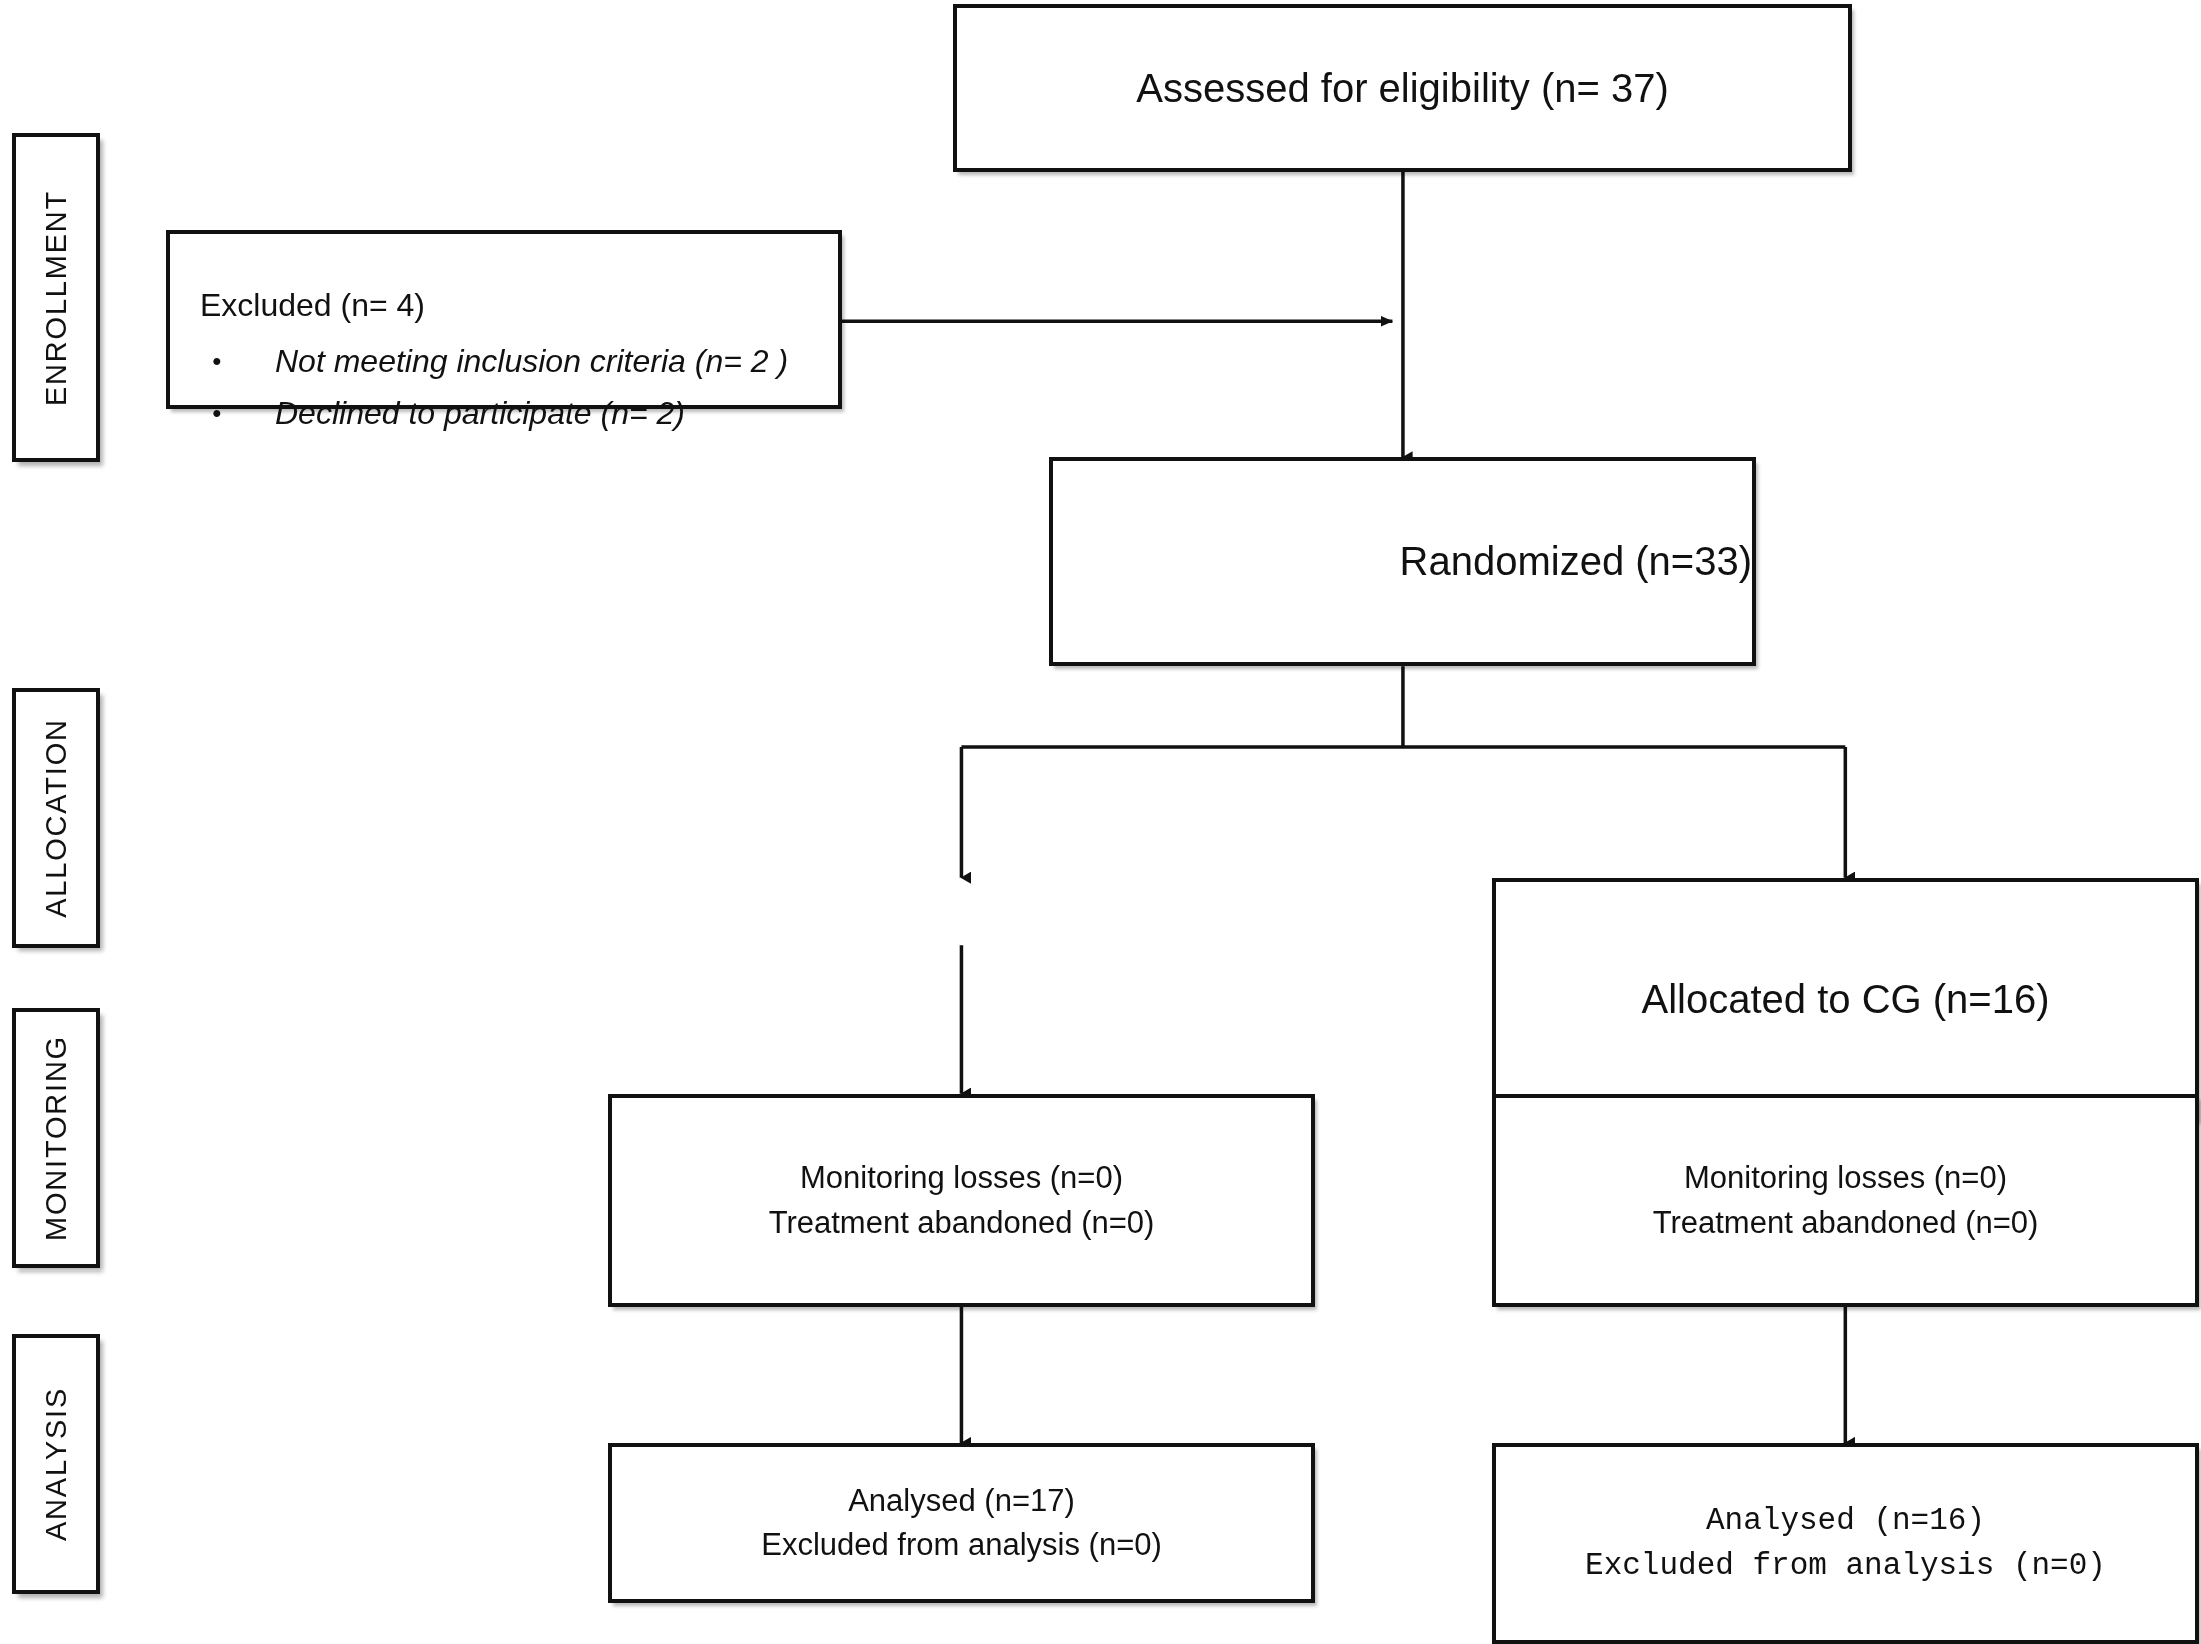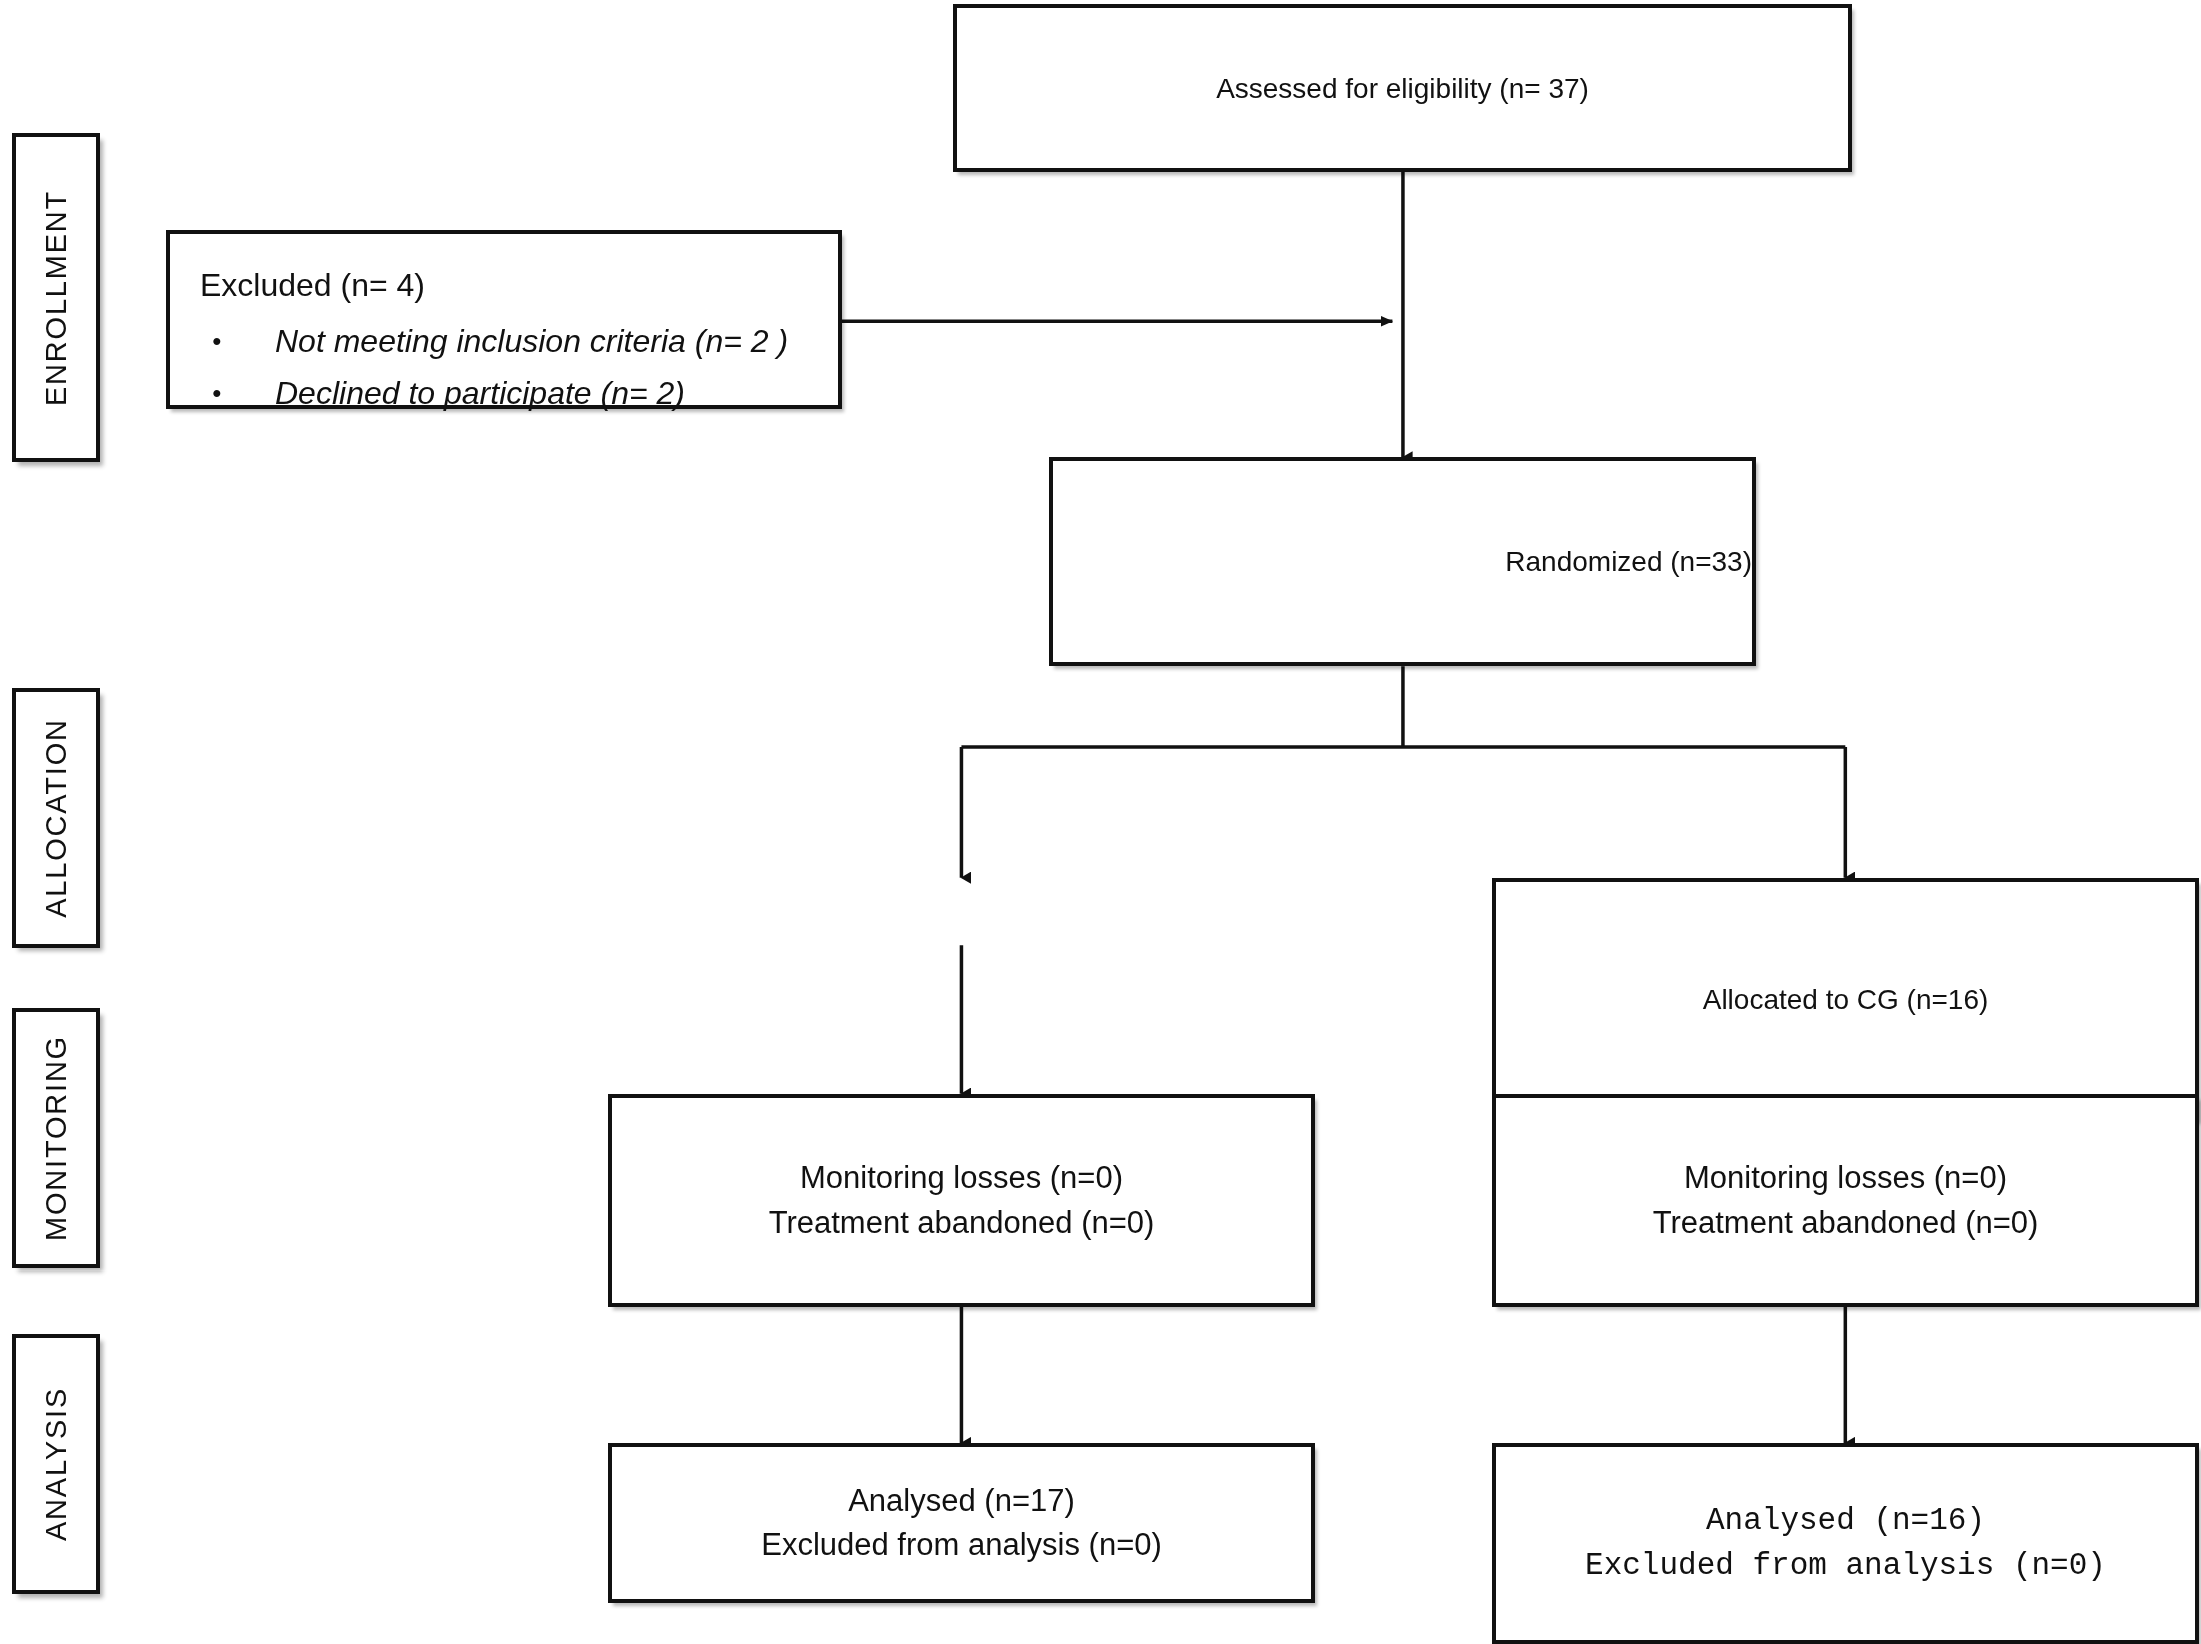--- a/index.html
+++ b/index.html
@@ -49,30 +49,31 @@
     background: #ffffff;
     box-shadow: 3.5px 4.4px 3.5px -1.8px rgba(0,0,0,0.28);
   }
   .box-center {
     display: flex;
     align-items: center;
     justify-content: center;
     text-align: center;
   }
   .box-text {
-    font-size: 28px;
+    font-size: 40px;
     line-height: 1.42;
     color: #111111;
   }
   .box-text.small {
     font-size: 31px;
   }
   
   .excluded-inner {
     padding: 33px 8px 0 30px;
+    margin-top: 20px;
   }
   .excluded-title {
     font-size: 32px;
     color: #111111;
     margin-bottom: 12.3px;
   }
   ul.excluded-list {
     list-style: none;
     margin: 0;
     padding: 0;

